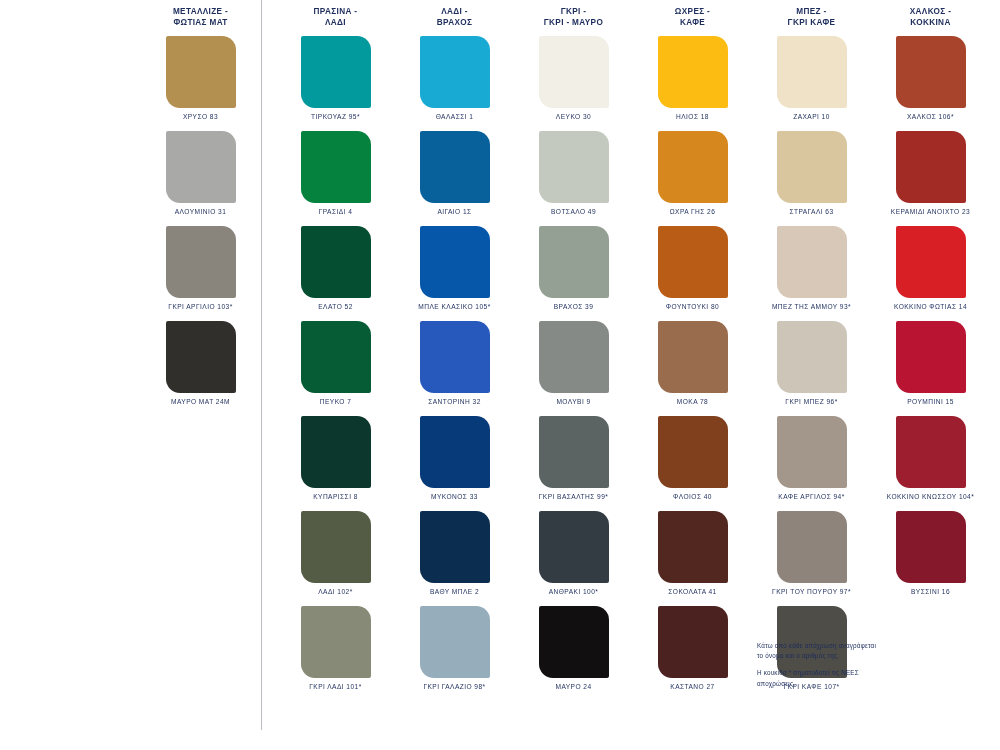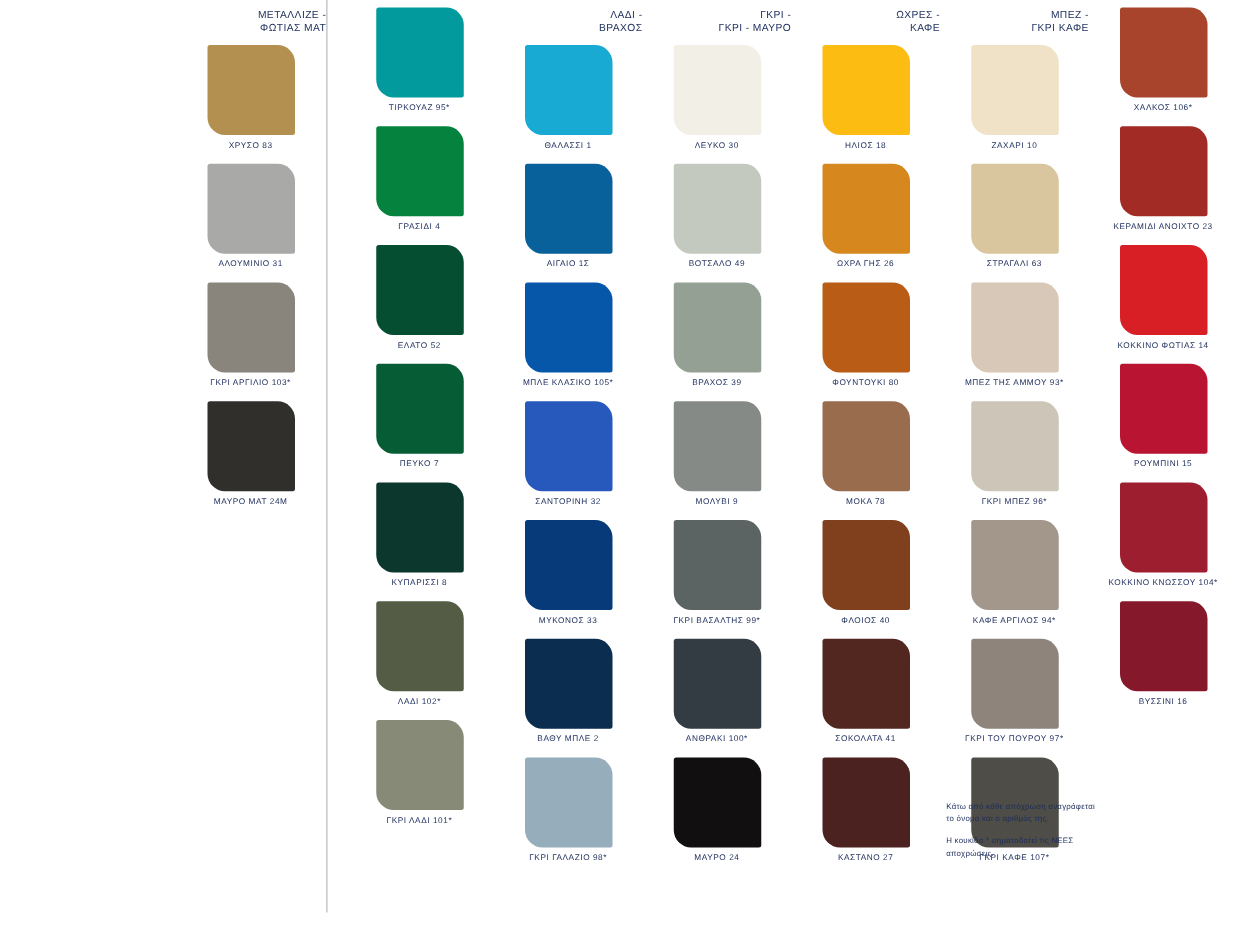--- a/index.html
+++ b/index.html
@@ -23,23 +23,23 @@
     position:relative;
     box-sizing:border-box;
     padding-top:6px;
   }
   .col.metal{ width:122px; }
   .col.sep{ border-right:1px solid #b9bcc4; }
   .col.gap{ width:14px; }
   .col.reg{ width:119px; }
 
   .col-head{
-    text-align:right;
+    text-align:center;
     font-size:8.2px;
-    font-weight:normal;
+    font-weight:bold;
     letter-spacing:.35px;
     line-height:1.38;
     color:#1d2d5c;
     height:30px;
   }
 
   .cell{
     height:95px;
     display:flex;
     flex-direction:column;
@@ -123,20 +123,24 @@
       </div>
       <div class="cell">
         <div class="swatch" style="background: rgb(48, 47, 44);"></div>
         <div class="cell-label">ΜΑΥΡΟ ΜΑΤ 24Μ</div>
       </div>
     </div>
 
     <div class="col gap"></div>
 
     <div class="col reg">
+      <div class="col-head">
+        <div>ΠΡΑΣΙΝΑ -</div>
+        <div>ΛΑΔΙ</div>
+      </div>
       <div class="cell">
           <div class="swatch" style="background: rgb(2, 154, 156);"></div>
           <div class="cell-label">ΤΙΡΚΟΥΑΖ 95*</div>
         </div>
       <div class="cell">
           <div class="swatch" style="background: rgb(4, 130, 62);"></div>
           <div class="cell-label">ΓΡΑΣΙΔΙ 4</div>
         </div>
       <div class="cell">
           <div class="swatch" style="background: rgb(6, 78, 50);"></div>
@@ -294,20 +298,24 @@
           <div class="swatch" style="background: rgb(142, 132, 124);"></div>
           <div class="cell-label">ΓΚΡΙ ΤΟΥ ΠΟΥΡΟΥ 97*</div>
         </div>
       <div class="cell">
           <div class="swatch" style="background: rgb(78, 77, 71);"></div>
           <div class="cell-label">ΓΚΡΙ ΚΑΦΕ 107*</div>
         </div>
     </div>
 
     <div class="col reg">
+      <div class="col-head">
+        <div>ΧΑΛΚΟΣ -</div>
+        <div>ΚΟΚΚΙΝΑ</div>
+      </div>
       <div class="cell">
           <div class="swatch" style="background: rgb(169, 68, 44);"></div>
           <div class="cell-label">ΧΑΛΚΟΣ 106*</div>
         </div>
       <div class="cell">
           <div class="swatch" style="background: rgb(163, 43, 38);"></div>
           <div class="cell-label">ΚΕΡΑΜΙΔΙ ΑΝΟΙΧΤΟ 23</div>
         </div>
       <div class="cell">
           <div class="swatch" style="background: rgb(216, 31, 37);"></div>

